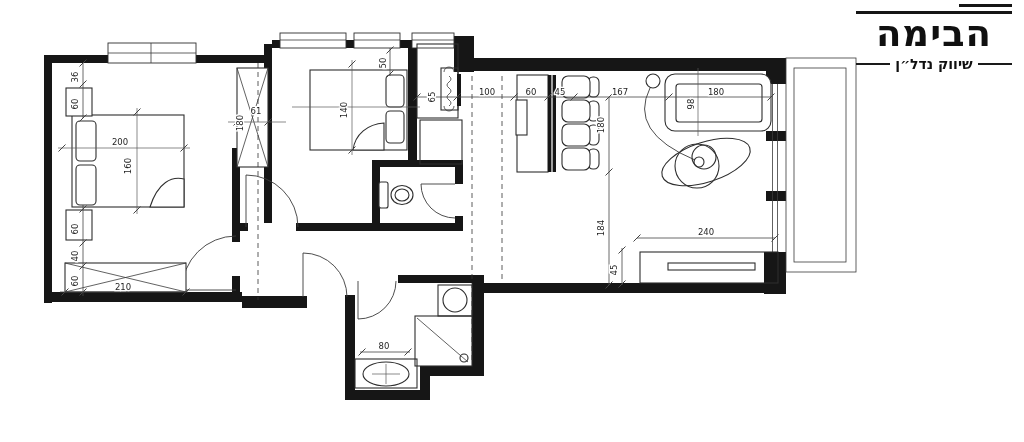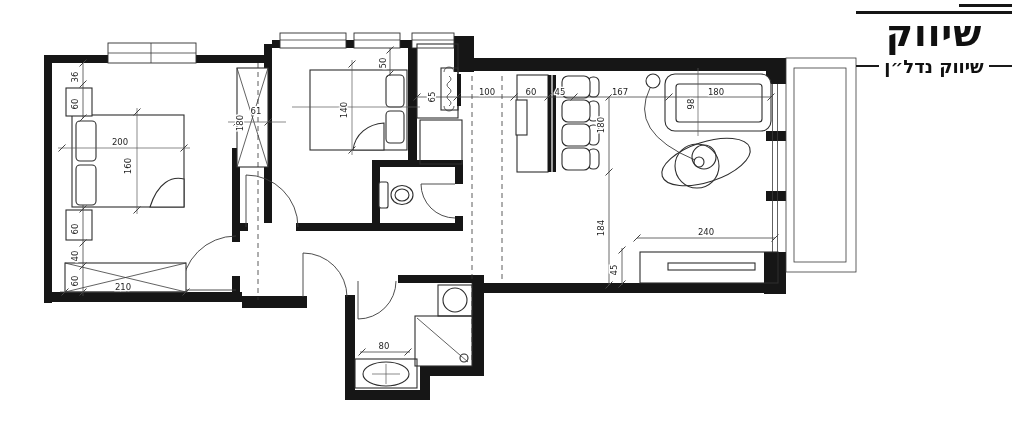--- a/index.html
+++ b/index.html
@@ -18,21 +18,21 @@
   .arc{fill:none;stroke:#3a3a3a;stroke-width:.9;}
   text.dl{font-family:"DejaVu Sans",sans-serif;font-size:8.5px;fill:#1f1f1f;
           text-anchor:middle;paint-order:stroke;stroke:#ffffff;stroke-width:2.6px;}
   
   .logo{position:absolute;right:12px;top:4px;width:156px;text-align:center;color:#101010;}
   .logo .pre-rule{height:3px;background:#151515;width:34%;margin:0 0 4px auto;}
   .logo .rule-top{height:3px;background:#151515;margin-bottom:1px;}
   .logo .title{font-size:37px;font-weight:bold;line-height:1.05;letter-spacing:1px;}
   .logo .sub{display:flex;align-items:center;gap:5px;margin-top:2px;}
   .logo .sub .bar{flex:1;height:2px;background:#1a1a1a;}
-  .logo .sub .txt{font-size:18px;font-weight:bold;white-space:nowrap;}
+  .logo .sub .txt{font-size:14px;font-weight:bold;white-space:nowrap;}
 </style>
 </head>
 <body>
 
 <div class="stage">
 
 <svg width="1024" height="442" viewBox="0 0 1024 442">
   <defs>
     <g id="tk">
           <line x1="-3.5" y1="3.5" x2="3.5" y2="-3.5" stroke="#444" stroke-width="1"></line>
@@ -318,21 +318,21 @@
     <text class="dl" x="604" y="228" transform="rotate(-90 604 228)">184</text>
     <text class="dl" x="706" y="235">240</text>
     <text class="dl" x="617" y="270" transform="rotate(-90 617 270)">45</text>
     <text class="dl" x="384" y="349">80</text>
   </g>
 </svg>
 
 <div class="logo">
   <div class="pre-rule"></div>
   <div class="rule-top"></div>
-  <div class="title" dir="rtl">שיווק</div>
+  <div class="title" dir="rtl">הבימה</div>
   <div class="sub">
     <span class="bar"></span>
     <span class="txt" dir="rtl">שיווק נדל״ן</span>
     <span class="bar"></span>
   </div>
 </div>
 
 </div>
 
 </body></html>

